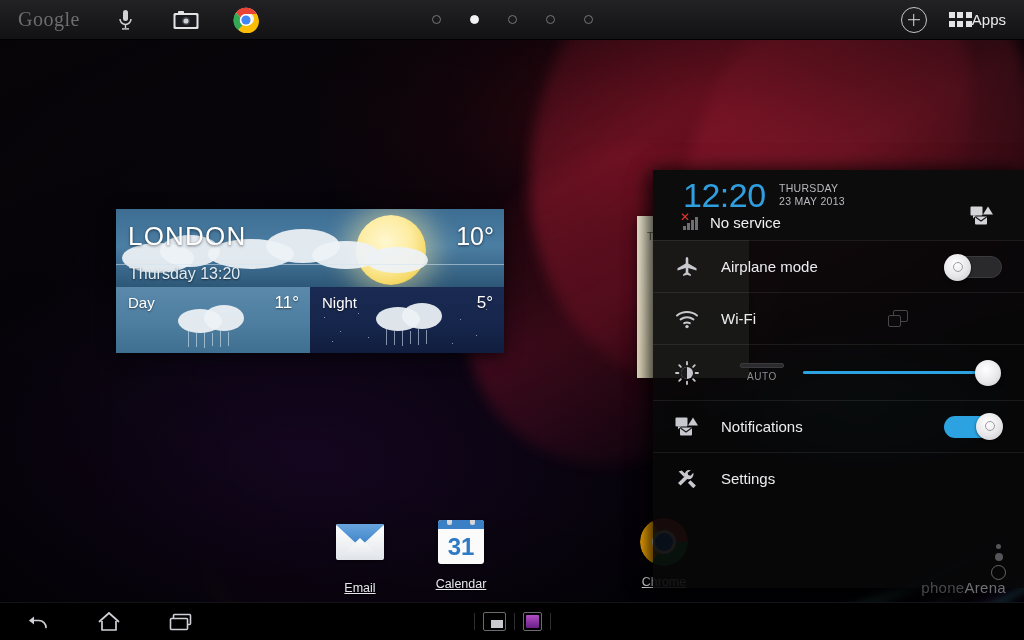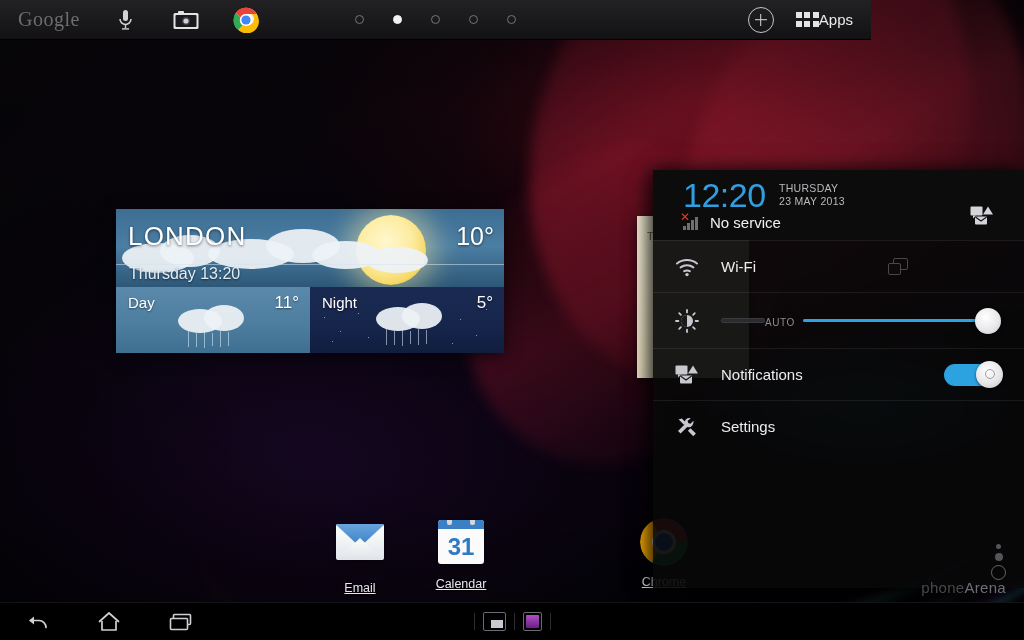--- a/index.html
+++ b/index.html
@@ -96,21 +96,21 @@
     background: radial-gradient(ellipse at center, rgba(50,220,215,.32) 0%, rgba(0,0,0,0) 68%);
     filter: blur(10px);
   }
   .vig {
     position: absolute; inset: 0;
     background: radial-gradient(ellipse 85% 80% at 50% 50%, rgba(0,0,0,0) 35%, rgba(0,0,0,.60) 100%);
   }
 
   
   #topbar {
-    position: absolute; left: 0; top: 0; width: 871px; height: 40px;
+    position: absolute; left: 0; top: 0; width: 1024px; height: 40px;
     background: linear-gradient(#222225, #121214);
     border-bottom: 1px solid #000;
     display: flex; align-items: center;
     z-index: 40;
   }
   .google-wm {
     margin-left: 18px;
     font-family: "Liberation Serif", serif;
     font-size: 20px; color: #6d6d70; letter-spacing: .5px;
   }
@@ -282,21 +282,21 @@
   }
   .toggle.off .knob { left: -1px; }
   .toggle.on  .knob { right: -1px; }
   .knob::after {
     content: ""; position: absolute; left: 50%; top: 50%; transform: translate(-50%,-50%);
     width: 8px; height: 8px; border-radius: 50%; border: 1.6px solid #9d9da3;
   }
 
   
   .bright-row { height: 56px; }
-  .auto-box { width: 82px; display: flex; flex-direction: row; align-items: center; }
+  .auto-box { width: 82px; display: flex; flex-direction: column; align-items: center; }
   .auto-bar { width: 44px; height: 5px; border-radius: 2px; background: #2b2b2e; border: 1px solid #3b3b3f; }
   .auto-lab { font-size: 10px; color: #8c8c92; margin-top: 3px; letter-spacing: .6px; }
   .slider { position: relative; flex: 1; margin-right: 24px; height: 26px; display: flex; align-items: center; }
   .sl-track { position: absolute; left: 0; right: 0; height: 3px; background: #2b2b2e; border-radius: 2px; }
   .sl-fill  { position: absolute; left: 0; height: 3px; background: #2da2e0; border-radius: 2px; }
   .sl-knob  {
     position: absolute; width: 26px; height: 26px; border-radius: 50%;
     background: radial-gradient(circle at 42% 36%, #ffffff 0%, #e9e9ec 55%, #c8c8cd 100%);
     box-shadow: 0 1px 4px rgba(0,0,0,.6);
   }
@@ -512,20 +512,33 @@
         <svg width="24" height="19" viewBox="0 0 24 19">
           <rect x="0.5" y="0.5" width="12" height="9" rx="1" fill="#d4d4d9"></rect>
           <path d="M3 9.5L3 12.5 6 9.5z" fill="#d4d4d9"></path>
           <path d="M18 0.5l5 8h-10z" fill="#d4d4d9"></path>
           <rect x="5" y="10.5" width="12" height="8" rx="1" fill="#d4d4d9"></rect>
           <path d="M5.4 11l5.6 4 5.6-4" stroke="#1a1a1c" stroke-width="1.2" fill="none"></path>
         </svg>
       </div>
     </div>
 
+    <div class="p-row">
+      <div class="p-ico">
+        <svg width="24" height="24" viewBox="0 0 24 24">
+          <path d="M12 2c.9 0 1.3 1 1.3 2.2v4.4l8.2 4.7v2.1l-8.2-2.5v4.6l2.6 1.9v1.7L12 19.8l-3.9 1.3v-1.7l2.6-1.9v-4.6L2.5 15.4v-2.1l8.2-4.7V4.2C10.7 3 11.1 2 12 2z" fill="#c8c8cf"></path>
+        </svg>
+      </div>
+      <span class="p-lab">Airplane mode</span>
+      <div class="p-right">
+        <div class="toggle off">
+            <span class="knob"></span>
+          </div>
+      </div>
+    </div>
 
     <div class="p-row">
       <div class="p-ico">
         <svg width="24" height="20" viewBox="0 0 24 20">
           <path d="M2 6.5a16 16 0 0 1 20 0" stroke="#c8c8cf" stroke-width="2" fill="none" stroke-linecap="round"></path>
           <path d="M5.6 10.4a11 11 0 0 1 12.8 0" stroke="#c8c8cf" stroke-width="2" fill="none" stroke-linecap="round"></path>
           <path d="M9.2 14.2a6 6 0 0 1 5.6 0" stroke="#c8c8cf" stroke-width="2" fill="none" stroke-linecap="round"></path>
           <circle cx="12" cy="17.6" r="1.7" fill="#c8c8cf"></circle>
         </svg>
       </div>

